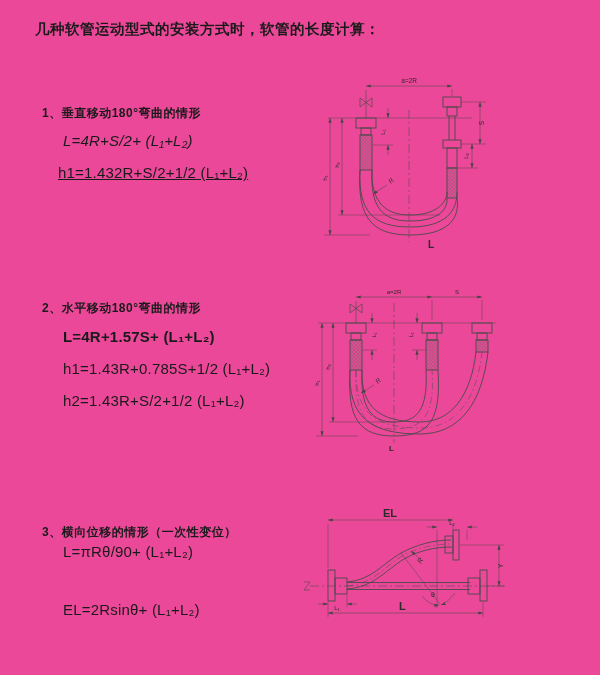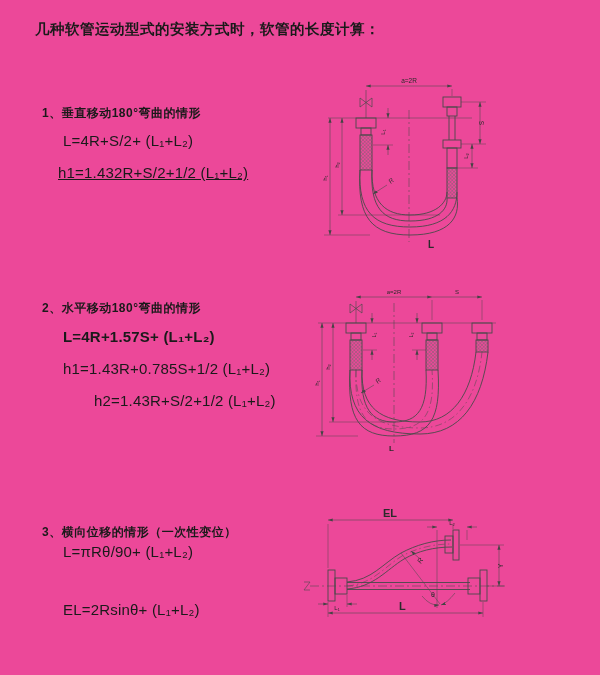--- a/index.html
+++ b/index.html
@@ -19,27 +19,27 @@
   .lbl-it{font-style:italic;}
 </style>
 </head>
 <body>
 
 <div class="page">
 
   <div class="abs title" style="left:35px;top:20px;">几种软管运动型式的安装方式时，软管的长度计算：</div>
 
   <div class="abs heading" style="left:42px;top:105px;">1、垂直移动180°弯曲的情形</div>
-  <div class="abs formula" style="left:63px;top:132px;">L=4R+S/2+ (L₁+L₂)</div>
+  <div class="abs formula" style="left:63px;top:132px;font-style:italic;">L=4R+S/2+ (L₁+L₂)</div>
   <div class="abs formula" style="left:58px;top:164px;text-decoration:underline;">h1=1.432R+S/2+1/2 (L₁+L₂)</div>
 
   <div class="abs heading" style="left:42px;top:300px;">2、水平移动180°弯曲的情形</div>
   <div class="abs formula" style="left:63px;top:328px;font-weight:bold;">L=4R+1.57S+ (L₁+L₂)</div>
   <div class="abs formula" style="left:63px;top:360px;">h1=1.43R+0.785S+1/2 (L₁+L₂)</div>
-  <div class="abs formula" style="left:63px;top:392px;margin-left:31px;">h2=1.43R+S/2+1/2 (L₁+L₂)</div>
+  <div class="abs formula" style="left:63px;top:392px;">h2=1.43R+S/2+1/2 (L₁+L₂)</div>
 
   <div class="abs heading" style="left:42px;top:514px;margin-top:10px;">3、横向位移的情形（一次性变位）</div>
   <div class="abs formula" style="left:63px;top:543px;">L=πRθ/90+ (L₁+L₂)</div>
   <div class="abs formula" style="left:63px;top:601px;">EL=2Rsinθ+ (L₁+L₂)</div>
 
   <svg style="left:300px;top:70px;" width="290" height="190" viewBox="0 0 290 190">
     <defs>
       <marker id="ar1" markerWidth="9" markerHeight="7" refX="8.5" refY="3.5" orient="auto-start-reverse">
         <path d="M0,0.6 L8.5,3.5 L0,6.4 Z" fill="#444"></path>
       </marker>

